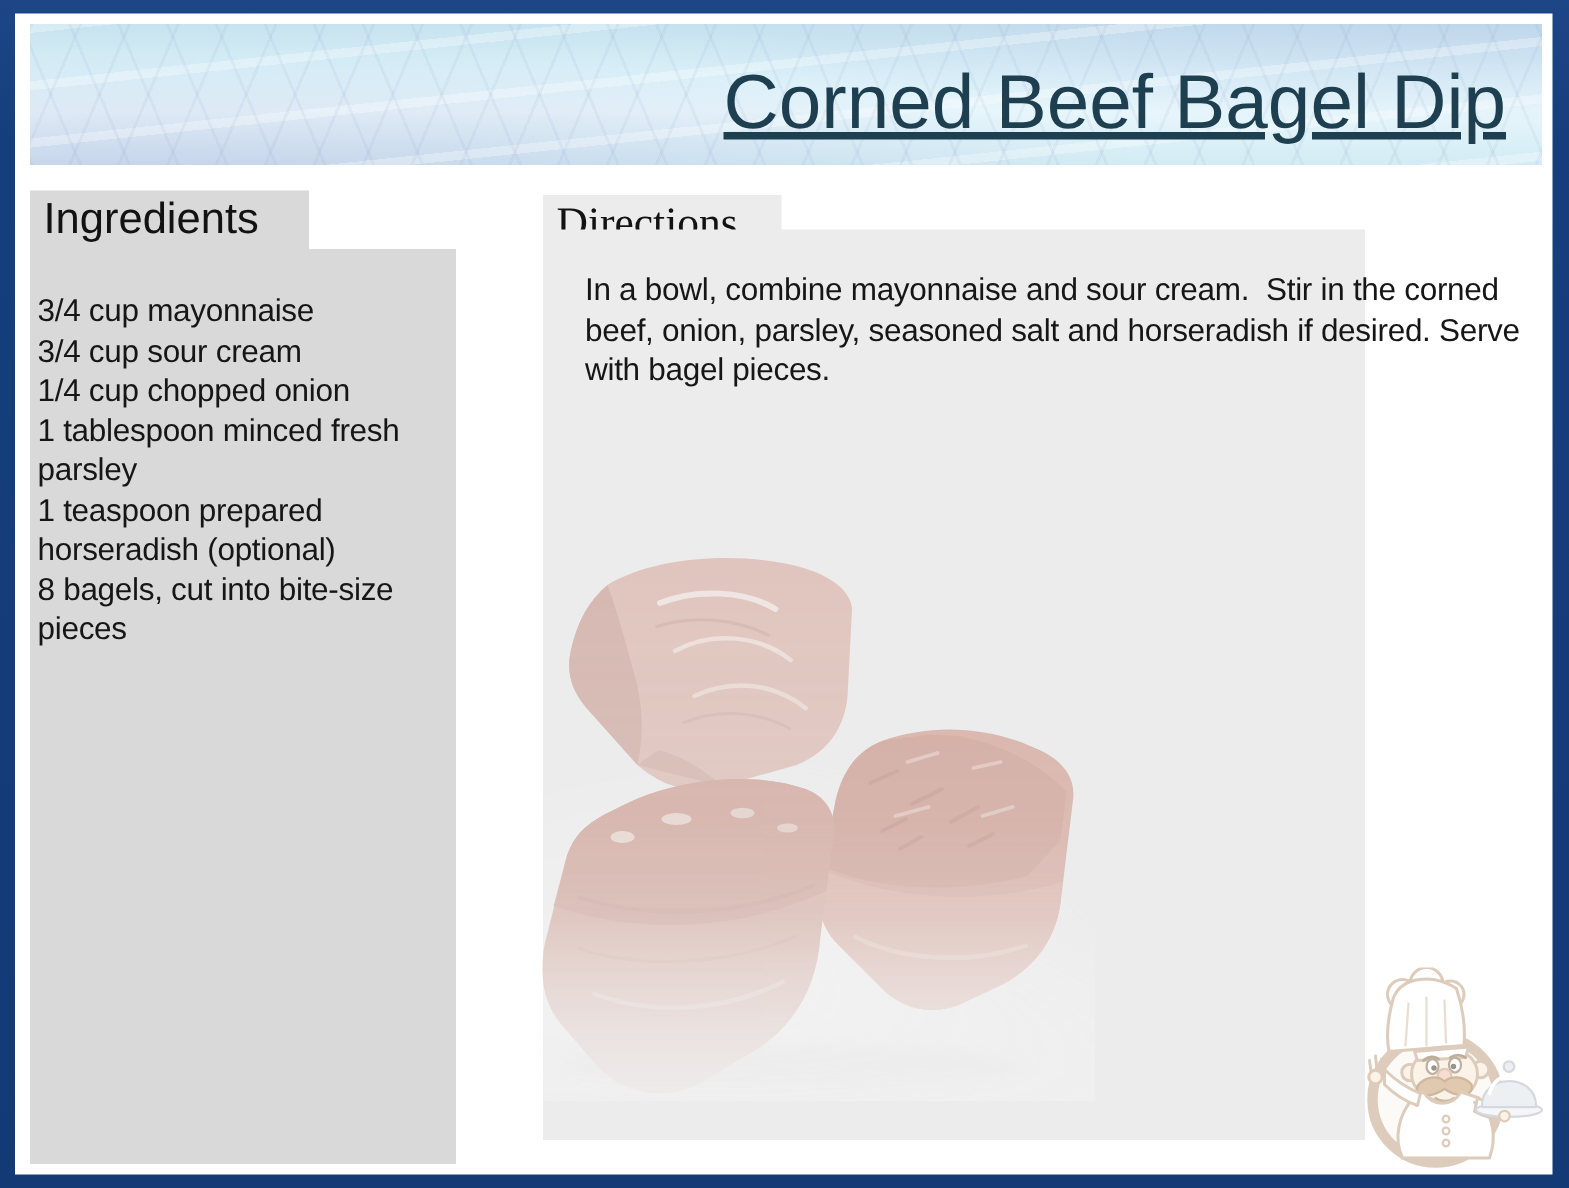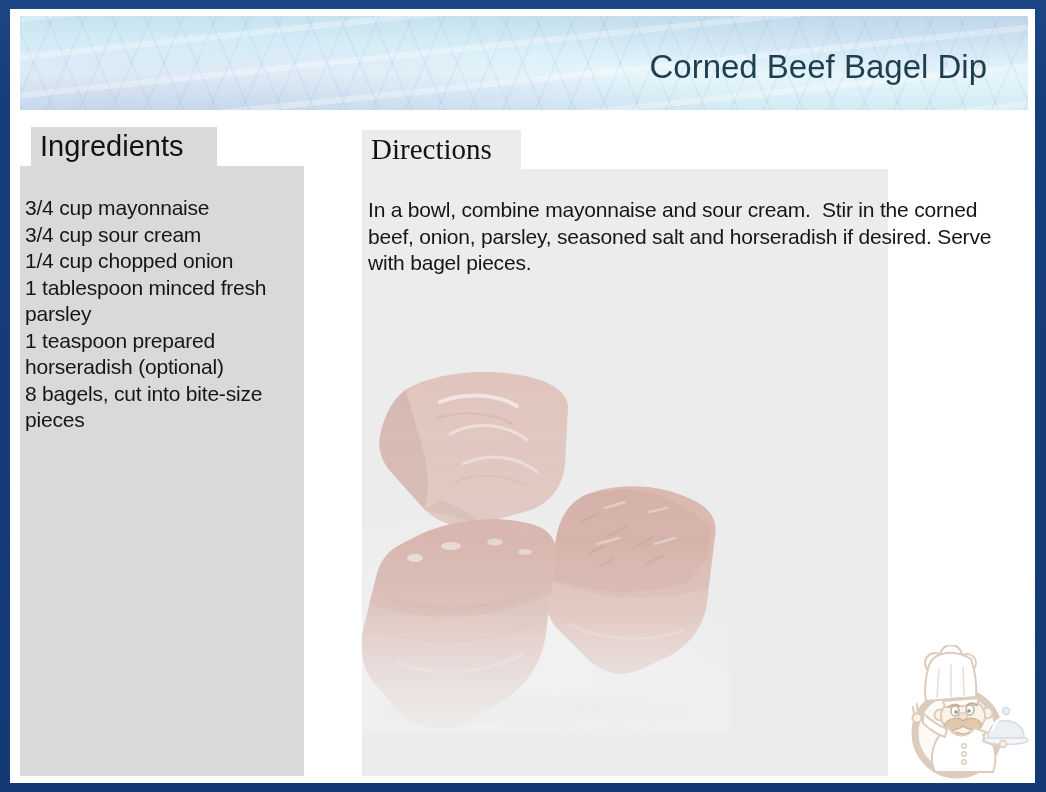--- a/index.html
+++ b/index.html
@@ -20,33 +20,33 @@
     background:
       repeating-linear-gradient(113deg, rgba(123,150,196,.09) 0 2px, rgba(0,0,0,0) 2px 30px),
       repeating-linear-gradient(67deg, rgba(123,150,196,.09) 0 2px, rgba(0,0,0,0) 2px 30px),
       repeating-linear-gradient(174deg, rgba(255,255,255,.30) 0 6px, rgba(0,0,0,0) 6px 38px),
       radial-gradient(120% 160% at 8% 110%, rgba(173,166,214,.35) 0%, rgba(173,166,214,0) 55%),
       radial-gradient(120% 160% at 96% -10%, rgba(173,176,220,.28) 0%, rgba(173,176,220,0) 50%),
       linear-gradient(180deg,#c6e3ef 0%,#d9eff8 35%,#e7f6fb 62%,#d2ebf4 100%);
     display:flex;align-items:center;justify-content:flex-end;
   }
   #page-title{
-    font-size:33px;color:#1d3f50;letter-spacing:0;
-    padding-right:41px;padding-top:8px;white-space:nowrap;
+    font-size:51px;color:#1d3f50;letter-spacing:0;
+    padding-right:24px;padding-top:8px;white-space:nowrap;text-decoration:underline;
   }
   
   .section-heading{
     display:flex;align-items:center;
     font-size:29px;color:#121212;
   }
-  #ingredients-heading{left:10px;top:118px;width:177px;height:39px;background:#d9d9d9;padding-left:9px;margin-left:11px;}
+  #ingredients-heading{left:10px;top:118px;width:177px;height:39px;background:#d9d9d9;padding-left:9px;}
   #directions-heading{left:352px;top:121px;width:150px;height:39px;background:#ececec;padding-left:9px;font-family:Liberation Serif, serif;}
   
   #ingredients-panel{left:10px;top:157px;width:284px;height:610px;background:#d9d9d9;}
-  #directions-panel{left:352px;top:160px;width:526px;height:607px;background:#ececec;}
+  #directions-panel{left:352px;top:144px;width:526px;height:607px;background:#ececec;padding-left:22px;}
   #ingredients-list{
     padding:29px 2px 0 5px;
     font-size:21px;line-height:26.5px;color:#161616;letter-spacing:-0.2px;
   }
   #directions-text{
     padding:28px 0 0 6px;width:650px;
     font-size:21px;line-height:26.5px;color:#161616;letter-spacing:-0.2px;
     white-space:pre-wrap;
   }
   

